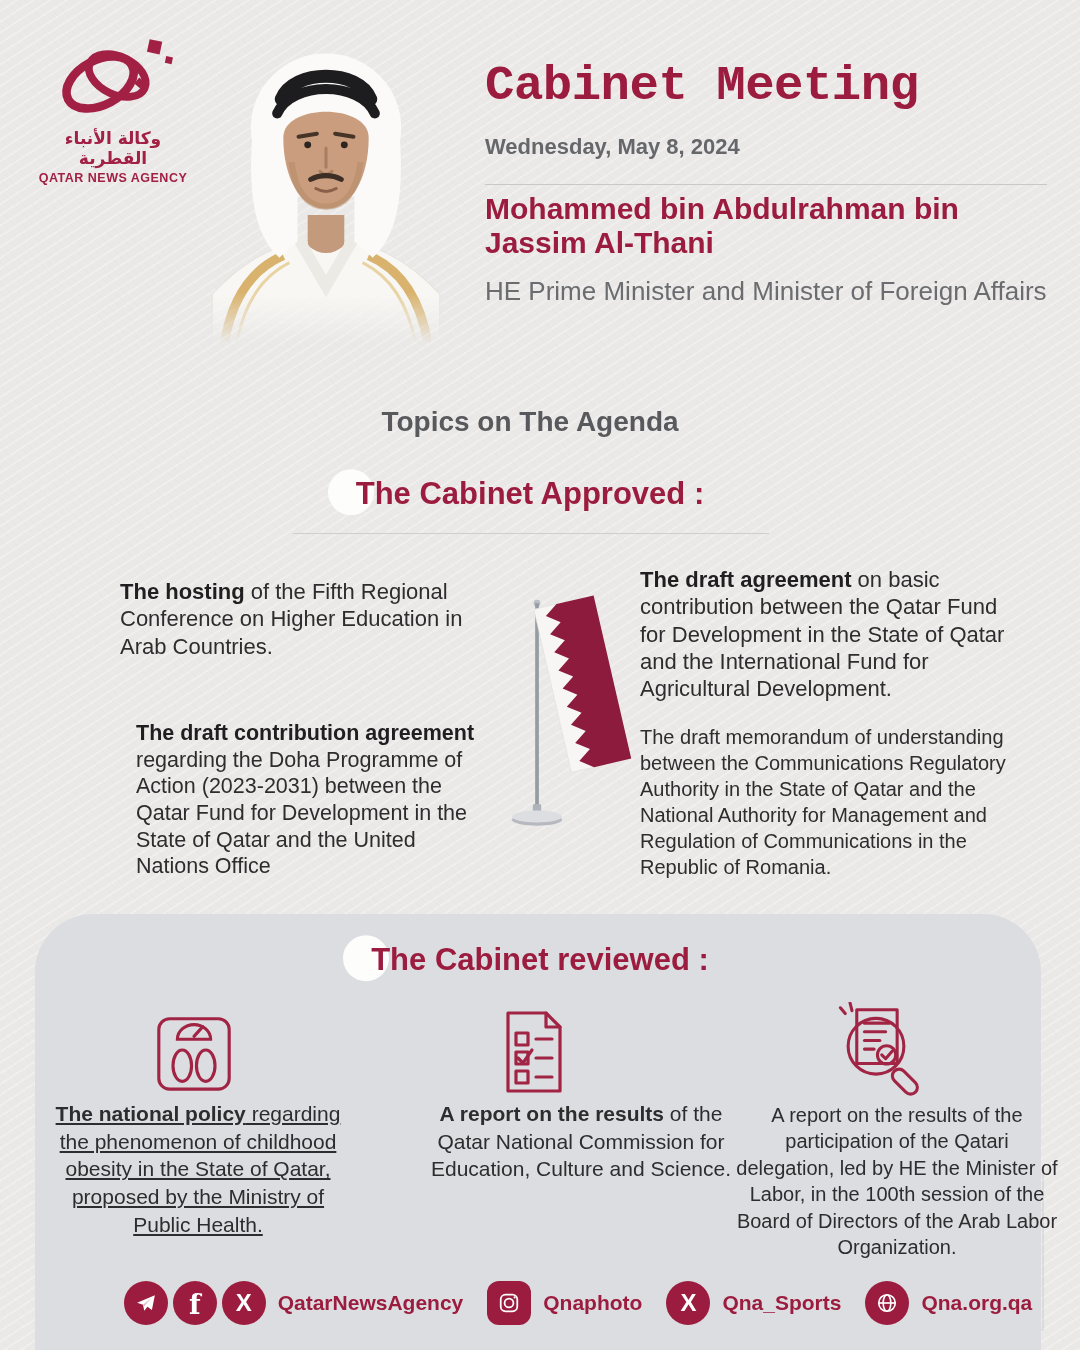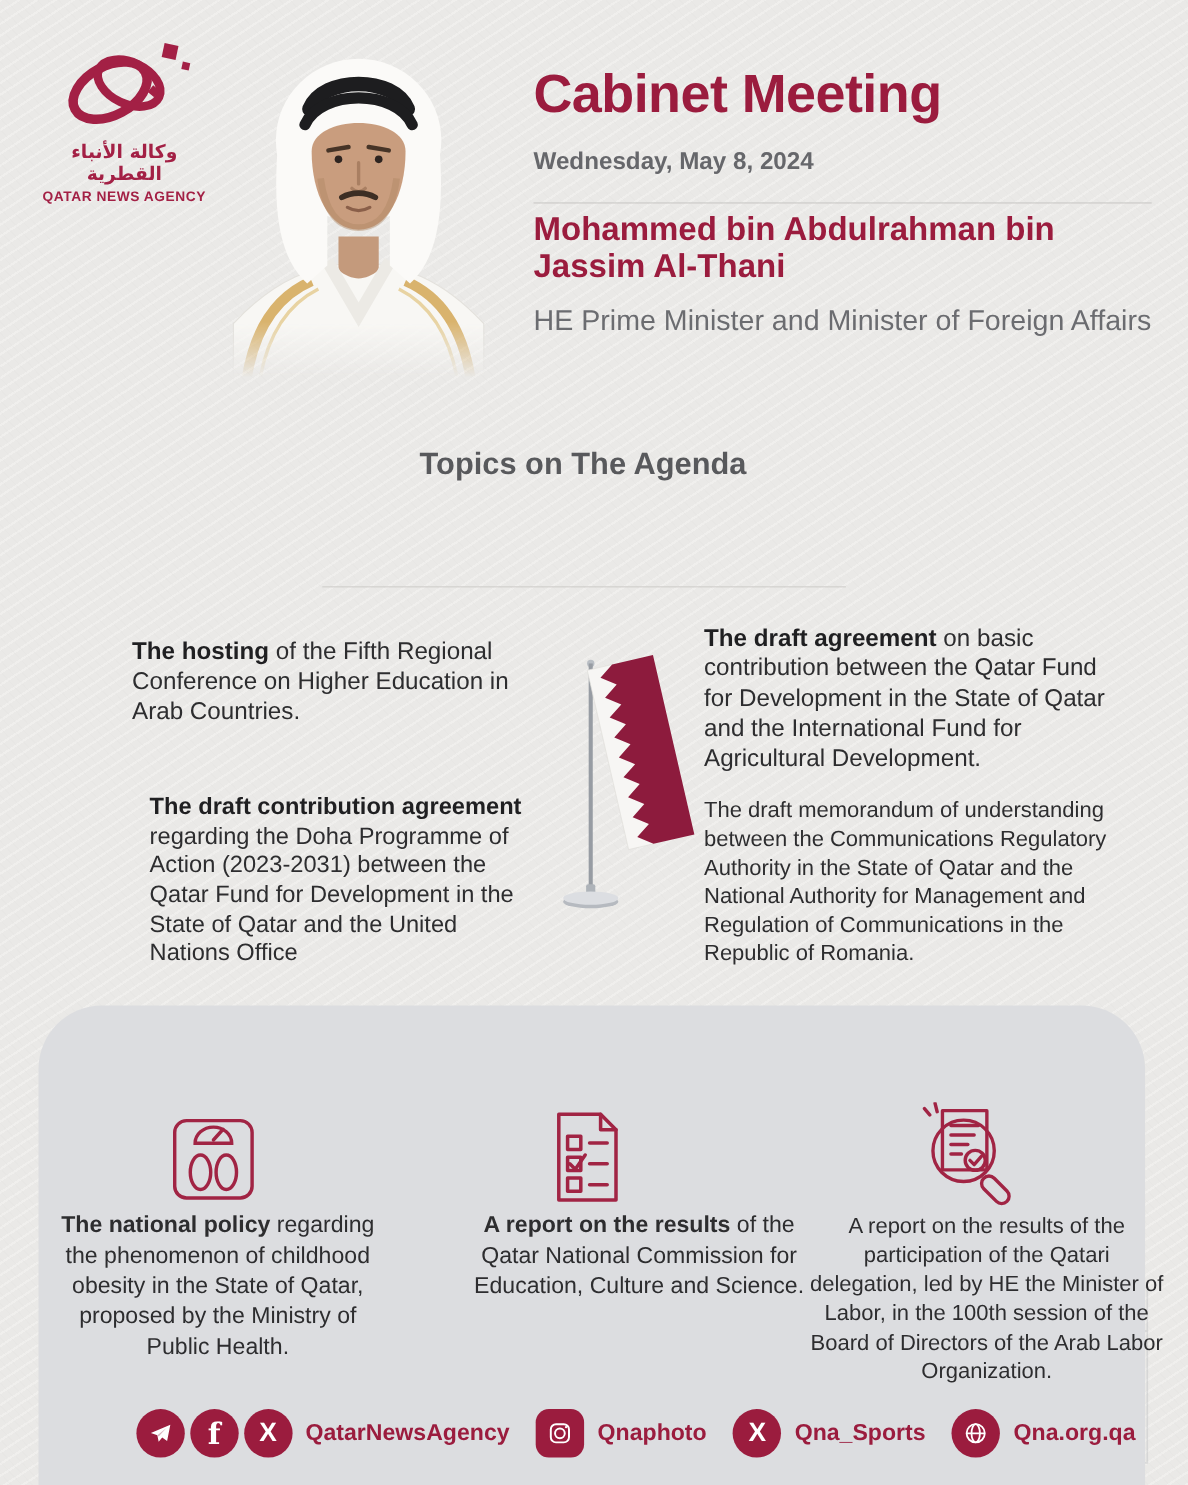--- a/index.html
+++ b/index.html
@@ -16,21 +16,21 @@
   
   .logo-wrap{left:28px;top:36px;width:170px;text-align:center;}
   .logo-arabic{font-family:"DejaVu Sans", sans-serif;font-size:17px;font-weight:bold;color:#a32045;margin-top:2px;}
   .logo-en{font-size:12.5px;font-weight:bold;letter-spacing:.5px;color:#a32045;margin-top:3px;}
 
   .portrait{left:192px;top:28px;width:268px;height:315px;
     -webkit-mask-image:linear-gradient(#000 84%, transparent 100%);
             mask-image:linear-gradient(#000 84%, transparent 100%);}
 
   .head-block{left:485px;top:58px;width:562px;}
-  .h-title{font-size:49px;font-weight:800;color:#9b1c3e;letter-spacing:-0.5px;}
+  .h-title{font-size:49px;font-weight:800;color:#9b1c3e;letter-spacing:-0.5px;font-family:Liberation Mono, monospace;}
   .h-date{font-size:22px;font-weight:bold;color:#66676b;margin-top:20px;}
   .h-rule{height:1px;background:#c9c8c5;margin-top:24px;}
   .h-sheikh{font-size:23px;font-weight:bold;color:#57575a;margin-top:26px;}
   .h-name{font-size:30px;font-weight:bold;color:#9b1c3e;margin-top:7px;}
   .h-role{font-size:26px;color:#6b6c70;margin-top:16px;}
 
   
   .topics-title{left:0;top:406px;width:1060px;text-align:center;
     font-size:28px;font-weight:bold;color:#58595c;}
   .sec-head{position:relative;display:inline-block;font-size:31px;font-weight:bold;color:#9b1c3e;}
@@ -48,21 +48,21 @@
   .p4{left:640px;top:724px;width:372px;font-size:20px;line-height:1.3;}
 
   .flag{left:478px;top:583px;width:158px;height:268px;}
 
   
   .card{left:35px;top:914px;width:1006px;height:500px;background:#dcdde0;border-radius:58px;}
   .reviewed-wrap{left:0;top:942px;width:1080px;text-align:center;}
   .icon-box{top:1004px;width:100px;height:96px;display:flex;align-items:center;justify-content:center;}
   .ib1{left:144px;} .ib2{left:484px;} .ib3{left:826px;}
   .rpara{text-align:center;color:#2d2d2f;}
-  .r1{left:42px;top:1100px;width:312px;font-size:21px;line-height:1.32;}
+  .r1{left:42px;top:1100px;width:312px;font-size:21px;line-height:1.32;text-decoration:underline;}
   .r2{left:386px;top:1100px;width:316px;font-size:21px;line-height:1.32;margin-left:37px;}
   .r3{left:736px;top:1102px;width:322px;font-size:20px;line-height:1.32;}
 
   
   .footer{left:0;top:1281px;width:1080px;display:flex;justify-content:center;align-items:center;
     gap:24px;transform:translateX(38px);}
   .f-group{display:flex;align-items:center;gap:12px;}
   .f-cluster{display:flex;gap:5px;}
   .f-circle{width:44px;height:44px;border-radius:50%;background:#9b1c3e;
     display:flex;align-items:center;justify-content:center;}
@@ -149,20 +149,26 @@
   <div class="abs head-block">
     <div class="h-title">Cabinet Meeting</div>
     <div class="h-date">Wednesday, May 8, 2024</div>
     <div class="h-rule"></div>
     <div class="h-name">Mohammed bin Abdulrahman bin Jassim Al-Thani</div>
     <div class="h-role">HE Prime Minister and Minister of Foreign Affairs</div>
   </div>
 
   <div class="abs topics-title">Topics on The Agenda</div>
 
+  <div class="abs approved-wrap">
+    <div class="sec-head">
+      <span class="dot"></span>
+      <span class="txt">The Cabinet Approved :</span>
+    </div>
+  </div>
   <div class="abs approved-rule"></div>
 
   <div class="abs para p1">
     <b>The hosting</b><span> of the Fifth Regional Conference on Higher Education in Arab Countries.</span>
   </div>
   <div class="abs para p2">
     <b>The draft contribution agreement</b><span> regarding the Doha Programme of Action (2023-2031) between the Qatar Fund for Development in the State of Qatar and the United Nations Office</span>
   </div>
   <div class="abs para p3">
     <b>The draft agreement</b><span> on basic contribution between the Qatar Fund for Development in the State of Qatar and the International Fund for Agricultural Development.</span>
@@ -180,20 +186,26 @@
         L71,186 L85,176 L71,166 L85,156 L71,146 L85,136 L71,126 L85,116 L71,106
         L85,96 L71,86 L85,76 L71,66 L85,56 L71,46 L85,36 L71,26 Z"></path>
     </g>
     <rect x="59" y="226" width="9" height="10" rx="2" fill="#aeb3b9"></rect>
     <ellipse cx="63.5" cy="243" rx="27" ry="6.5" fill="#b6bac0"></ellipse>
     <ellipse cx="63.5" cy="239.5" rx="27" ry="6.5" fill="#dcdee2"></ellipse>
   </svg>
 
   <div class="abs card"></div>
 
+  <div class="abs reviewed-wrap">
+    <div class="sec-head">
+      <span class="dot"></span>
+      <span class="txt">The Cabinet reviewed :</span>
+    </div>
+  </div>
 
   <div class="abs icon-box ib1">
     <svg width="86" height="90" viewBox="0 0 88 92" fill="none" stroke="#a12444" stroke-width="3.2" stroke-linecap="round">
       <rect x="8" y="12" width="72" height="72" rx="11"></rect>
       <path d="M27,33 a17,15 0 0 1 34,0 z"></path>
       <line x1="44" y1="30" x2="53" y2="20"></line>
       <ellipse cx="32" cy="60" rx="9.5" ry="16"></ellipse>
       <ellipse cx="56" cy="60" rx="9.5" ry="16"></ellipse>
     </svg>
   </div>

